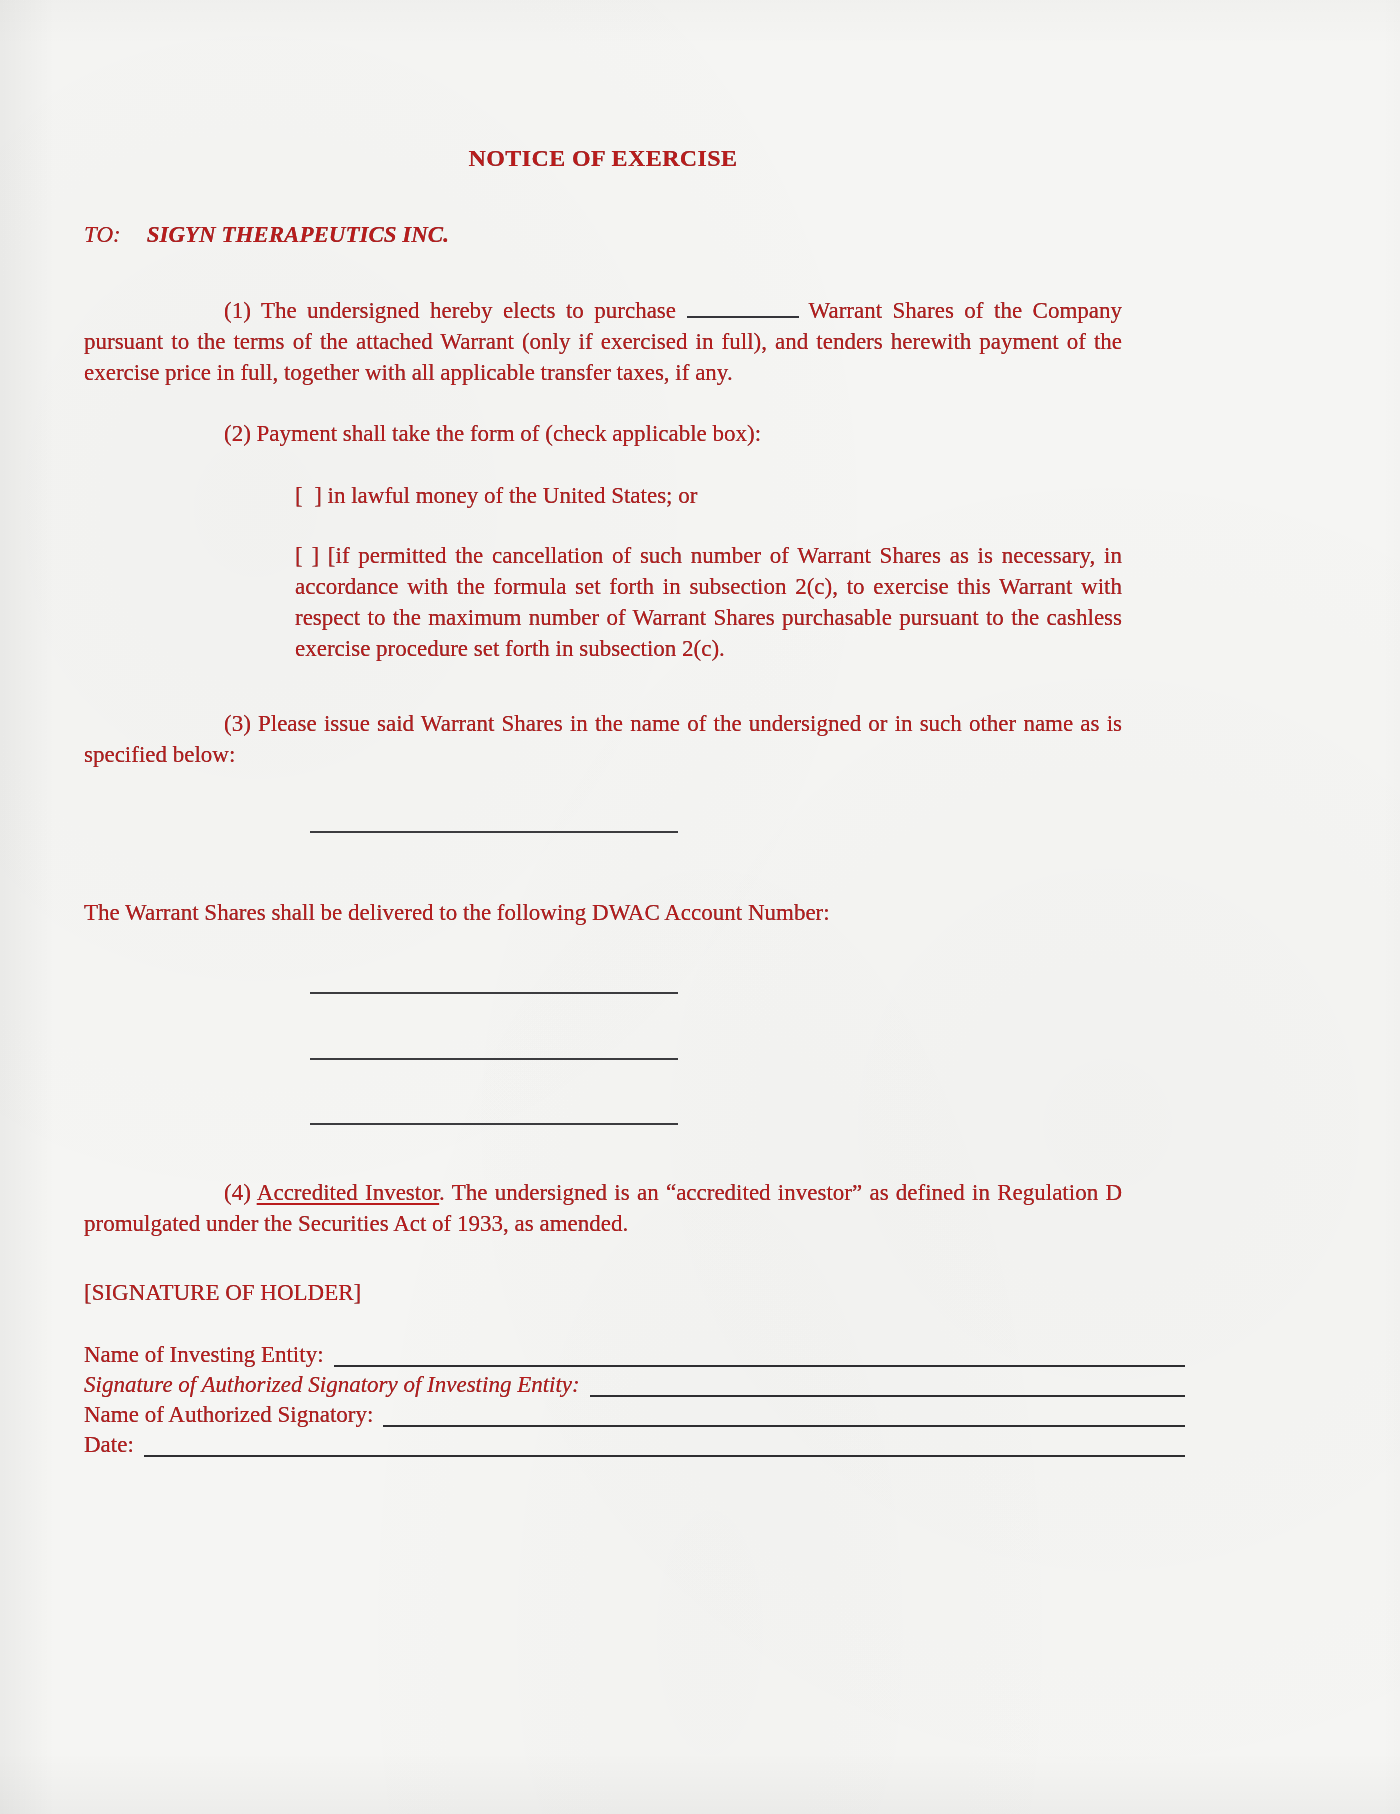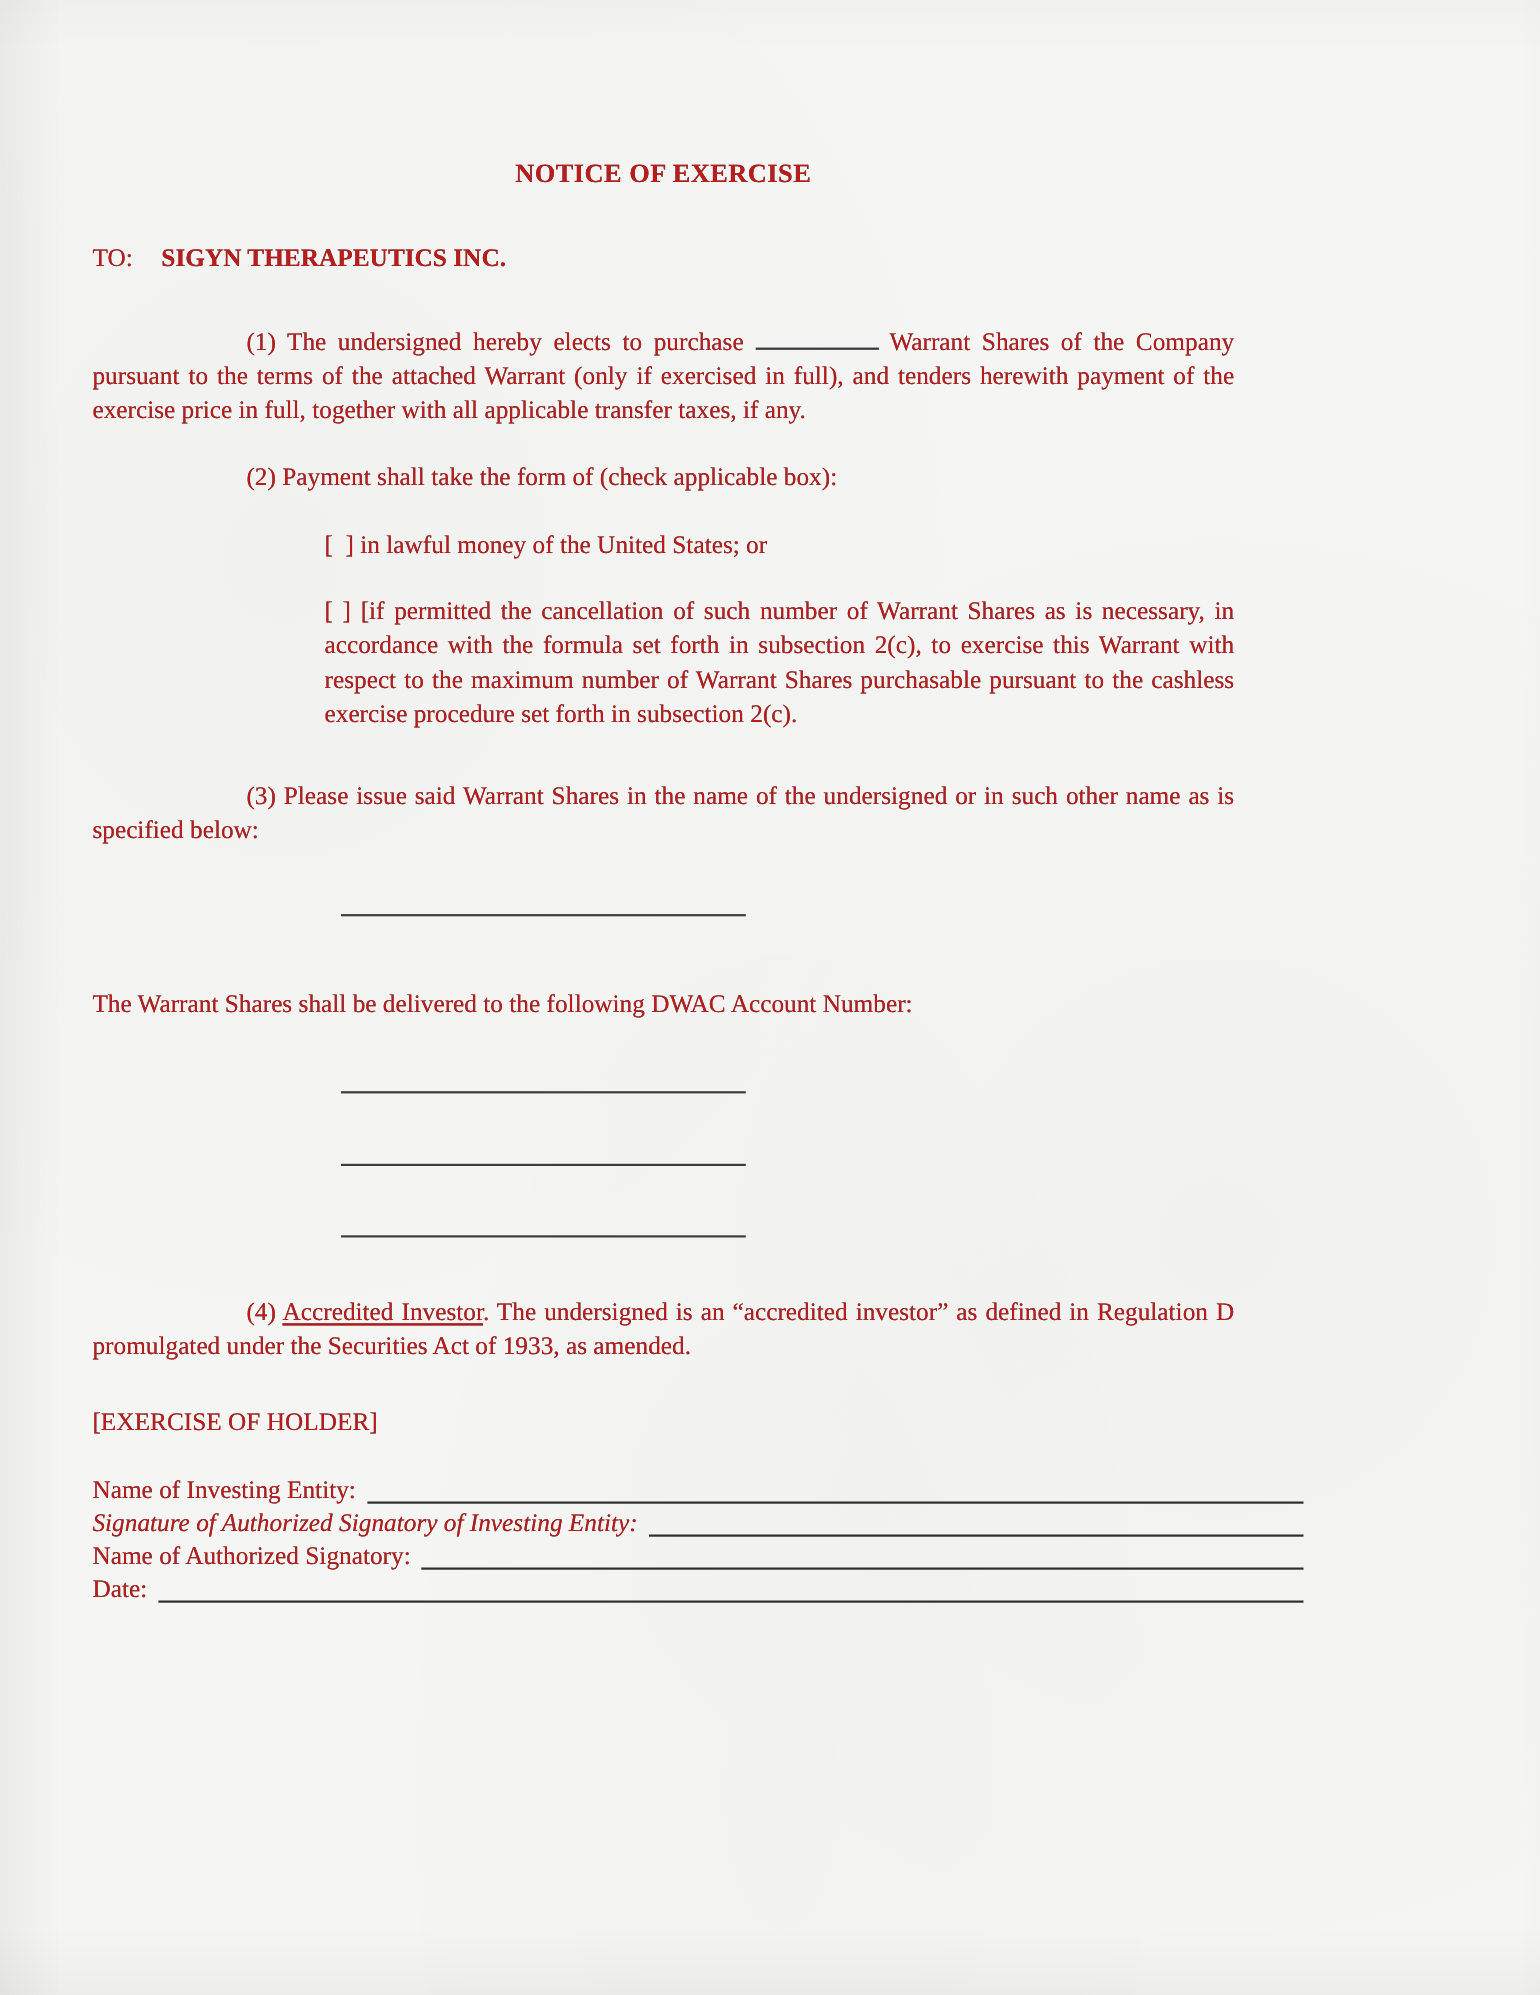--- a/index.html
+++ b/index.html
@@ -40,21 +40,21 @@
     line-height: 31px;
   }
   .title {
     margin: 0 0 45px 0;
     font-size: 24px;
     line-height: 31px;
     font-weight: bold;
     text-align: center;
     letter-spacing: 0.4px;
   }
-  .to-line { margin: 0 0 45px 0; }
+  .to-line { margin: 0 0 45px 0; font-style: italic; }
   .company { font-weight: bold; margin-left: 26px; }
   p { margin: 0; }
   .justify { text-align: justify; }
   .indent { text-indent: 140px; }
   .p1 { margin-bottom: 30px; }
   .p2 { margin-bottom: 31px; }
   .cb { margin-left: 211px; }
   .cb1 { margin-bottom: 29px; margin-top: 26px; }
   .cb2 { margin-bottom: 44px; }
   .blank-inline {
@@ -125,21 +125,21 @@
 
     <div class="fill-line fill-b"></div>
     <div class="fill-line fill-c"></div>
     <div class="fill-line fill-d"></div>
 
     <p class="p4 indent justify">
       <span>(4)</span>
       <span class="underlined">Accredited Investor</span><span>. The undersigned is an “accredited investor” as defined in Regulation D promulgated under the Securities Act of 1933, as amended.</span>
     </p>
 
-    <p class="sig-heading">[EXERCISE OF HOLDER]</p>
+    <p class="sig-heading">[SIGNATURE OF HOLDER]</p>
 
     <div class="sig-block">
       <div class="sig-row">
         <span class="sig-label">Name of Investing Entity:</span>
         <span class="sig-line"></span>
       </div>
       <div class="sig-row">
         <span class="sig-label italic">Signature of Authorized Signatory of Investing Entity:</span>
         <span class="sig-line"></span>
       </div>

